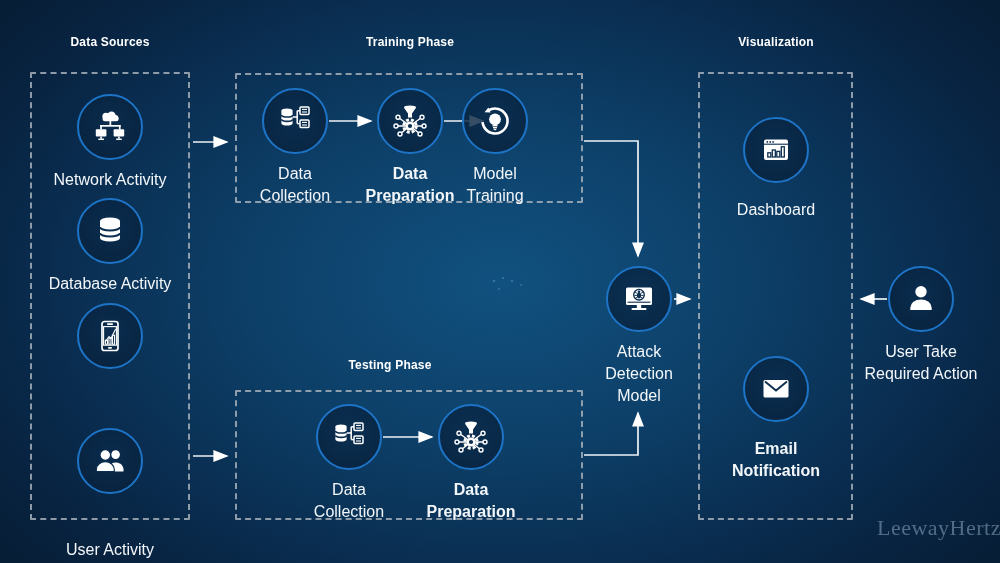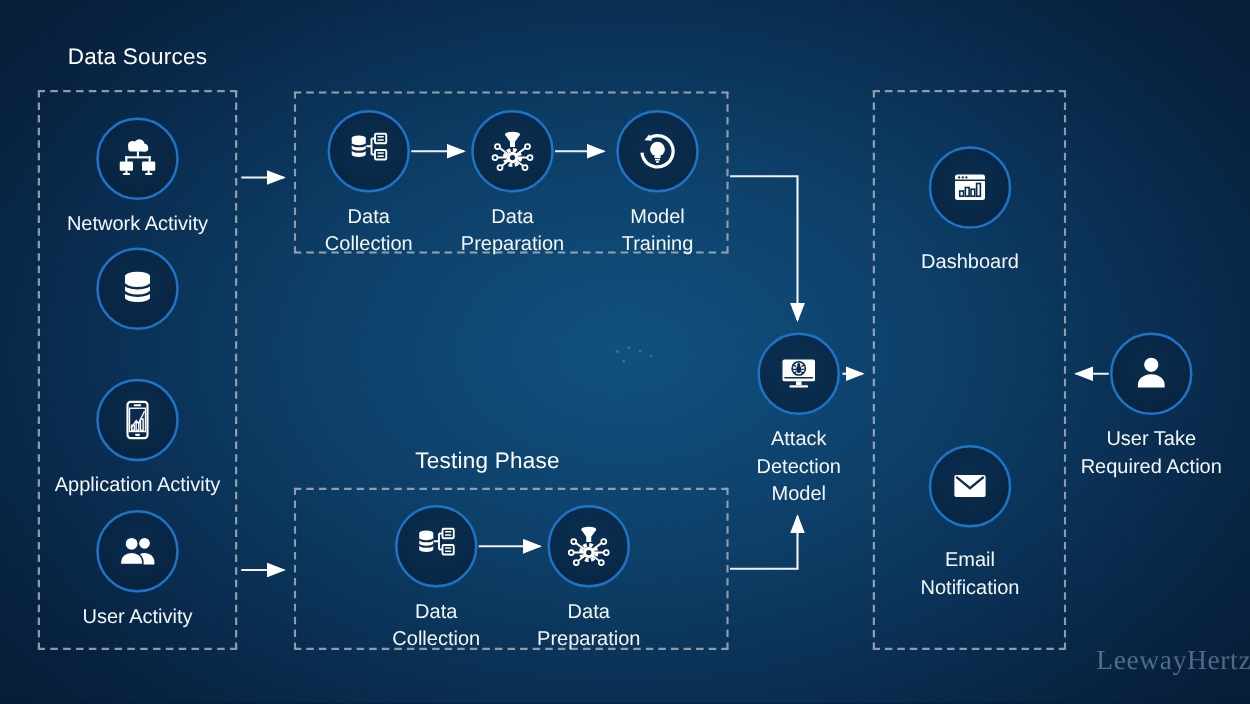--- a/index.html
+++ b/index.html
@@ -4,41 +4,41 @@
 <style>
   html,body { margin:0; padding:0; background:#04182c; }
   .canvas {
     position:relative; width:1000px; height:563px; overflow:hidden;
     font-family:"Liberation Sans", sans-serif;
     background:
       radial-gradient(ellipse 640px 420px at 50% 50%, #11517f 0%, #0d4069 38%, #0a2f53 66%, #082442 85%, #071e37 100%);
   }
   .section-title {
     position:absolute; transform:translateX(-50%);
-    color:#ffffff; font-weight:400; font-size:18px; letter-spacing:.2px;
+    color:#ffffff; font-weight:700; font-size:12px; letter-spacing:.2px;
     white-space:nowrap;
   }
   .dashed-box {
     position:absolute; border:2px dashed rgba(165,176,186,.85);
     box-sizing:border-box; border-radius:1px;
   }
   .node { position:absolute; display:flex; flex-direction:column; align-items:center; }
   .circle {
     width:66px; height:66px; border-radius:50%; box-sizing:border-box;
     border:2px solid #1d74c6;
     background:radial-gradient(circle at 50% 42%, rgba(10,44,78,.85), rgba(7,30,54,.78));
     display:flex; align-items:center; justify-content:center;
     flex:0 0 auto;
   }
   .node-label {
     color:#f3f7fa; font-size:16px; line-height:22px; text-align:center;
     margin-top:9px;
   }
   .viz-gap .node-label { margin-top:16px; }
-  .w100 { width:100px; } .w110 { width:110px; } .w130 { width:132px; } .w150 { width:150px; }
+  .w100 { width:100px; } .w110 { width:110px;font-weight:bold; } .w130 { width:132px; } .w150 { width:150px; }
   .arrows { position:absolute; left:0; top:0; pointer-events:none; }
   .watermark {
     position:absolute; left:877px; top:515px;
     font-family:"Liberation Serif", serif; font-size:22px;
     color:rgba(158,188,214,.48); letter-spacing:.5px;
   }
   .dots { position:absolute; left:0; top:0; pointer-events:none; }
   svg.icon { display:block; }
 </style>
 </head>
@@ -50,20 +50,22 @@
     <g fill="#4a9ad4" opacity="0.5">
       <circle cx="494" cy="281" r="1.3"></circle>
         <circle cx="503" cy="278" r="1.1"></circle>
       <circle cx="512" cy="281" r="1.2"></circle>
         <circle cx="499" cy="289" r="1.1"></circle>
       <circle cx="521" cy="285" r="1"></circle>
     </g>
   </svg>
 
   <div class="section-title" style="left:110px; top:35px;">Data Sources</div>
+  <div class="section-title" style="left:410px; top:35px;">Training Phase</div>
+  <div class="section-title" style="left:776px; top:35px;">Visualization</div>
   <div class="section-title" style="left:390px; top:358px;">Testing Phase</div>
 
   <div class="dashed-box" style="left:30px; top:72px; width:160px; height:448px;"></div>
   <div class="dashed-box" style="left:235px; top:73px; width:348px; height:130px;"></div>
   <div class="dashed-box" style="left:235px; top:390px; width:348px; height:130px;"></div>
   <div class="dashed-box" style="left:698px; top:72px; width:155px; height:448px;"></div>
 
   <svg class="arrows" width="1000" height="563">
     <defs>
       <marker id="ah" markerWidth="9" markerHeight="7" refX="8" refY="3.5" orient="auto">
@@ -109,41 +111,41 @@
 
   <div class="node w150" style="left:35px; top:198px;">
     <div class="circle">
       <svg class="icon" width="38" height="38" viewBox="0 0 38 38">
         <ellipse cx="19" cy="9" rx="10" ry="3.6" fill="#ffffff"></ellipse>
         <path d="M9 9 v17 a10 3.6 0 0 0 20 0 v-17 z" fill="#ffffff"></path>
         <path d="M9 15 a10 3.6 0 0 0 20 0" fill="none" stroke="#0b2d4f" stroke-width="2"></path>
         <path d="M9 21 a10 3.6 0 0 0 20 0" fill="none" stroke="#0b2d4f" stroke-width="2"></path>
       </svg>
     </div>
+    <div class="node-label">Database Activity</div>
   </div>
 
   <div class="node w150" style="left:35px; top:303px;">
     <div class="circle">
       <svg class="icon" width="38" height="38" viewBox="0 0 38 38">
         <rect x="11" y="4.5" width="16" height="29" rx="2.5" fill="none" stroke="#ffffff" stroke-width="1.7"></rect>
         <rect x="16" y="6.3" width="6" height="1.7" rx="0.8" fill="#ffffff"></rect>
         <rect x="17" y="29.9" width="4" height="1.8" rx="0.9" fill="#ffffff"></rect>
         <rect x="12.6" y="9.6" width="12.8" height="18.6" fill="none" stroke="#ffffff" stroke-width="1.1"></rect>
         <polyline points="13.8,25.5 18,19.5 20,21.5 24.6,12" fill="none" stroke="#ffffff" stroke-width="1.1"></polyline>
         <g fill="none" stroke="#ffffff" stroke-width="1.1">
           <rect x="14.4" y="23.2" width="2.1" height="4"></rect>
           <rect x="17.9" y="21.2" width="2.1" height="6"></rect>
           <rect x="21.4" y="18.2" width="2.1" height="9"></rect>
         </g>
       </svg>
     </div>
-    <div class="node-label">Application Activity</div>
-  </div>
-
-  <div class="node w150" style="left:35px; top:408px;">
+  </div>
+
+  <div class="node w150" style="left:35px; top:428px;gap:36px;">
     <div class="circle">
       <svg class="icon" width="38" height="38" viewBox="0 0 38 38">
         <g fill="#ffffff">
           <circle cx="24.6" cy="12.6" r="4.3"></circle>
           <path d="M21.5 29.5 h11 v-2.2 a8 7 0 0 0 -11.4 -6.2 z"></path>
           <circle cx="14.3" cy="13" r="5.3" stroke="#0b2d4f" stroke-width="1.2"></circle>
           <path d="M5.3 29.5 v-2 a9 7.8 0 0 1 18 0 v2 z" stroke="#0b2d4f" stroke-width="1.2"></path>
         </g>
       </svg>
     </div>
@@ -200,21 +202,21 @@
         <ellipse cx="19" cy="5.3" rx="6" ry="1.9" fill="#ffffff"></ellipse>
         <path d="M13 5.8 h12 l-4 5.6 v4.2 h-4 v-4.2 z" fill="#ffffff"></path>
         <circle cx="19" cy="24" r="6.2" fill="none" stroke="#ffffff" stroke-width="3" stroke-dasharray="2.9 2"></circle>
         <circle cx="19" cy="24" r="4.6" fill="#ffffff"></circle>
         <circle cx="19" cy="24" r="2.1" fill="#0b2d4f"></circle>
       </svg>
     </div>
     <div class="node-label w110">Data Preparation</div>
   </div>
 
-  <div class="node w150" style="left:451px; top:88px;">
+  <div class="node w150" style="left:420px; top:88px;">
     <div class="circle">
       <svg class="icon" width="38" height="38" viewBox="0 0 38 38">
         <circle cx="19" cy="19" r="12.5" fill="none" stroke="#ffffff" stroke-width="2.6" stroke-dasharray="64 14.5" transform="rotate(240 19 19)"></circle>
         <polygon points="8.6,10.2 14.6,10.6 12.4,5.4" fill="#ffffff"></polygon>
         <circle cx="19" cy="17.3" r="5.9" fill="#ffffff"></circle>
         <rect x="16.5" y="22.8" width="5" height="1.6" fill="#ffffff"></rect>
         <rect x="17" y="25" width="4" height="1.4" fill="#ffffff"></rect>
         <rect x="17.8" y="26.9" width="2.4" height="1.3" fill="#ffffff"></rect>
       </svg>
     </div>

